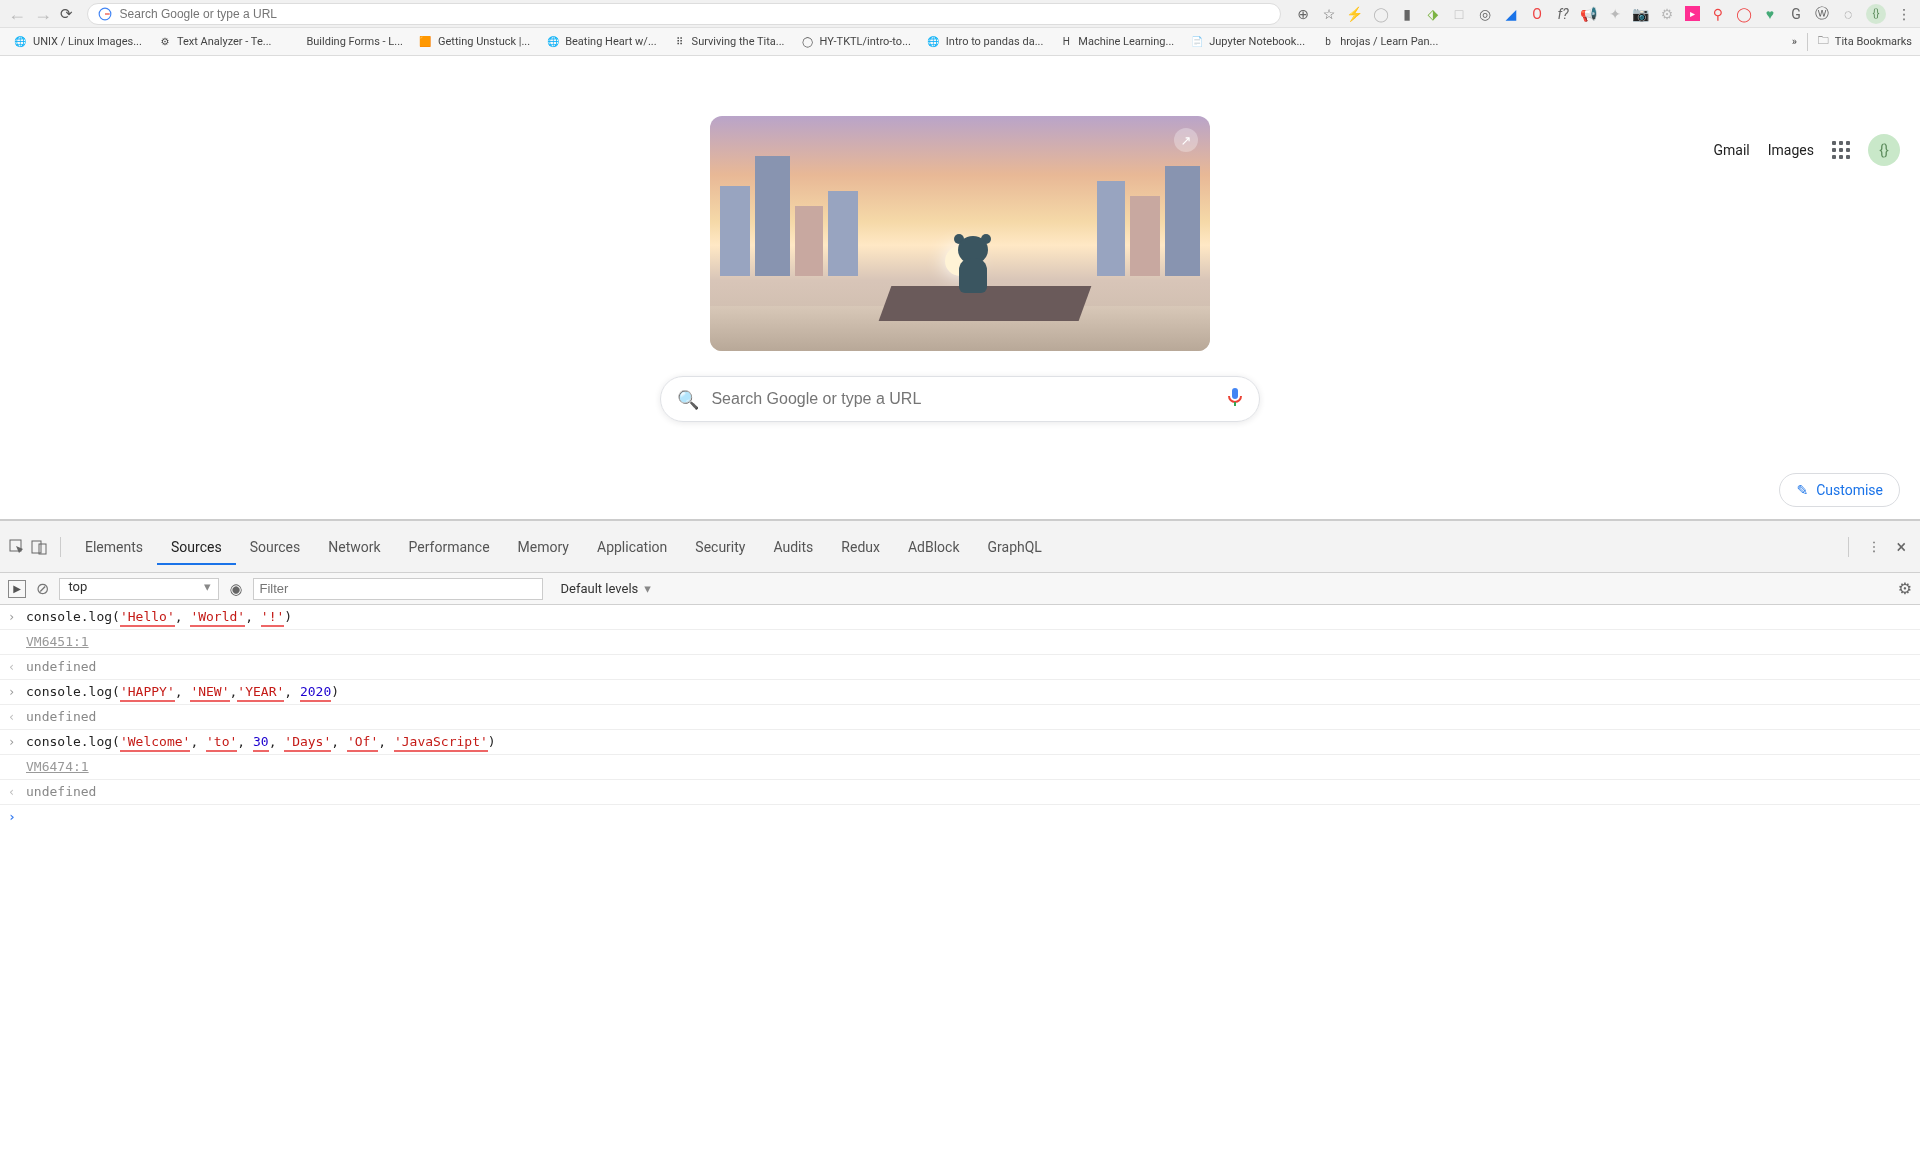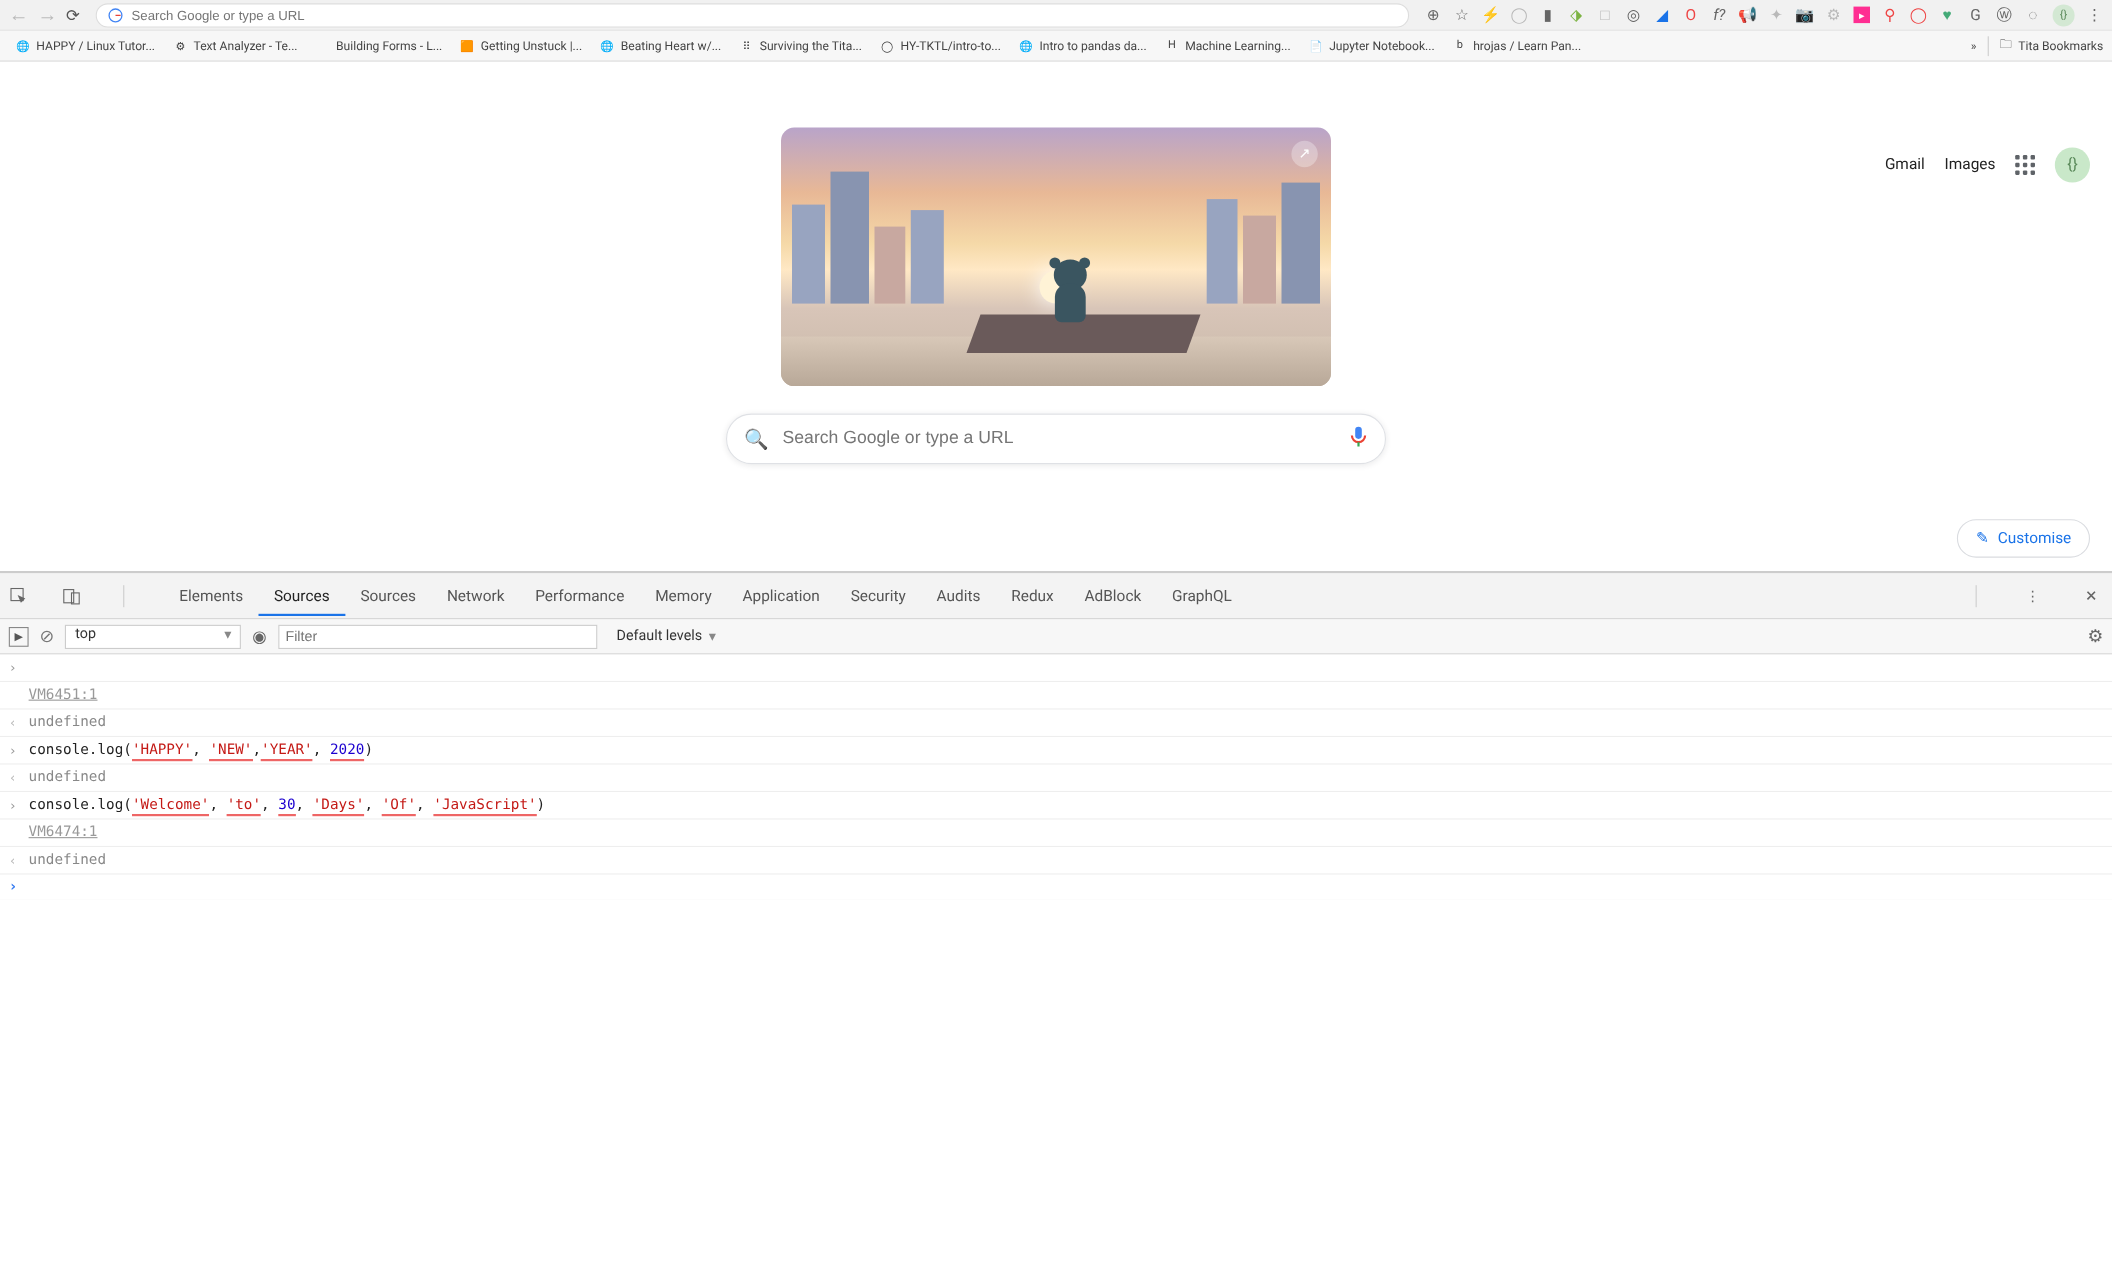--- a/index.html
+++ b/index.html
@@ -55,21 +55,21 @@
 .search-wrap { width: 600px; margin: 0 auto; }
 .search-box { display: flex; align-items: center; height: 46px; border: 1px solid #dfe1e5; border-radius: 23px; padding: 0 16px; box-shadow: 0 1px 6px rgba(32,33,36,0.1); }
 .search-box .mag { color: #9aa0a6; font-size: 18px; margin-right: 12px; }
 .search-box input { border:none; outline:none; flex:1; font-size:16px; color:#555; }
 .search-box .mic { font-size: 18px; }
 
 .customise { position: absolute; right: 20px; bottom: 12px; background: #fff; border: 1px solid #dadce0; border-radius: 20px; padding: 8px 16px; display: flex; align-items: center; gap: 8px; color: #1a73e8; font-size: 14px; cursor:pointer; }
 
 
 .devtools { border-top: 2px solid #ccc; background: #f3f3f3; }
-.dt-tabs { display: flex; align-items: center; height: 42px; border-bottom: 1px solid #d0d0d0; padding: 12px 6px; gap: 26px; }
+.dt-tabs { display: flex; align-items: center; height: 52px; border-bottom: 1px solid #d0d0d0; padding: 12px 6px; }
 .dt-tabs .inspect, .dt-tabs .device { width: 22px; height: 22px; display:flex;align-items:center;justify-content:center; color:#555; cursor:pointer; font-size:14px; }
 .dt-tabs .sep { width: 1px; height: 20px; background: #ccc; margin: 0 10px; }
 .dt-tab { padding: 0 14px; height: 36px; line-height: 36px; font-size: 14px; color: #555; cursor: pointer; }
 .dt-tab.active { color: #222; border-bottom: 2px solid #1a73e8; }
 .dt-tabs .spacer { flex: 1; }
 
 .dt-filter-bar { display: flex; align-items: center; height: 32px; background: #f7f7f7; border-bottom: 1px solid #d0d0d0; padding: 0 8px; gap: 10px; }
 .dt-filter-bar .play { width:18px;height:18px;border:1px solid #888;color:#555;display:flex;align-items:center;justify-content:center;font-size:10px; }
 .dt-filter-bar .clear { color:#777; font-size:16px; cursor:pointer; }
 .dt-filter-bar select, .dt-filter-bar .filter-input { height: 22px; font-size: 13px; border: 1px solid #ccc; background:#fff; padding: 0 6px; }
@@ -133,21 +133,21 @@
     <span class="ic">ⓦ</span>
     <span class="ic">◌</span>
     <span class="avatar-small">{}</span>
     <span class="ic">⋮</span>
   </div>
 </div>
 
 <div class="bookmarks-bar" id="bookmarks-bar">
 <div class="bookmark">
       <span class="fav">🌐</span>
-      <span>HAPPY / Linux Tutor...</span>
+      <span>UNIX / Linux Images...</span>
     </div>
     <div class="bookmark">
       <span class="fav">⚙</span>
       <span>Text Analyzer - Te...</span>
     </div>
     <div class="bookmark">
       <span class="fav"></span>
       <span>Building Forms - L...</span>
     </div>
     <div class="bookmark">
@@ -294,20 +294,21 @@
     <div class="levels">
         <span>Default levels</span> 
         <span style="color:#888">▾</span>
       </div>
     <span class="gear">⚙</span>
   </div>
 
   <div class="console-body" id="console-body">
   <div class="crow">
         <span class="marker in">›</span>
+        <span class="content"><span class="tok-fn">console.log(</span><span class="tok-str">'Hello'</span><span class="tok-fn">, </span><span class="tok-str">'World'</span><span class="tok-fn">, </span><span class="tok-str">'!'</span><span class="tok-fn">)</span></span>
       </div>
       <div class="crow">
         <span class="marker "></span>
         <span class="src">VM6451:1</span>
       </div>
       <div class="crow">
         <span class="marker ">‹</span>
         <span class="content"><span class="tok-undef">undefined</span></span>
       </div>
       <div class="crow">

